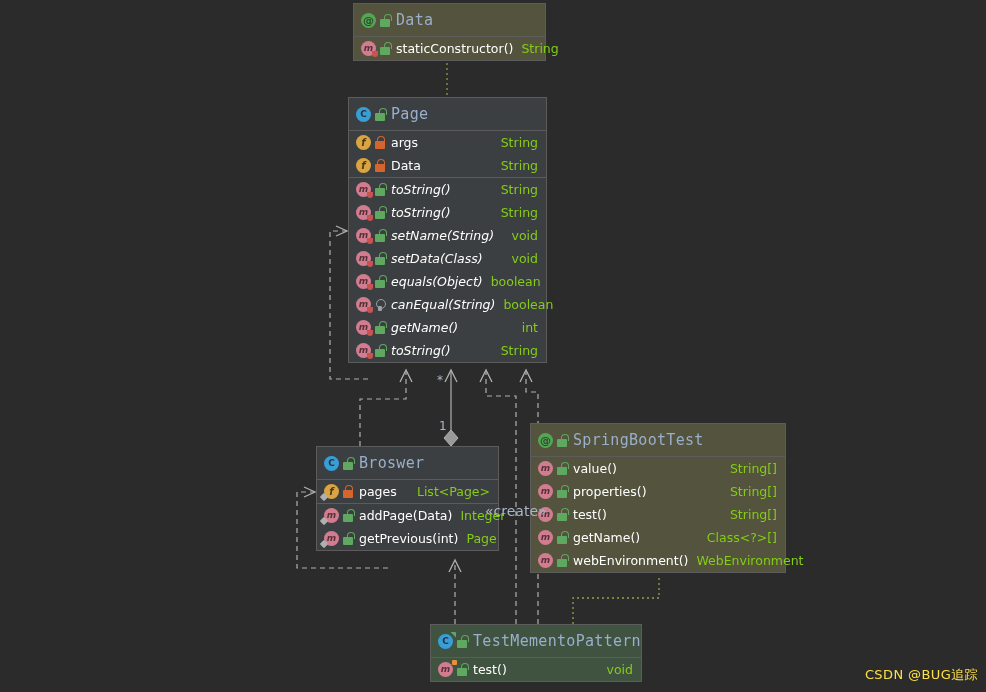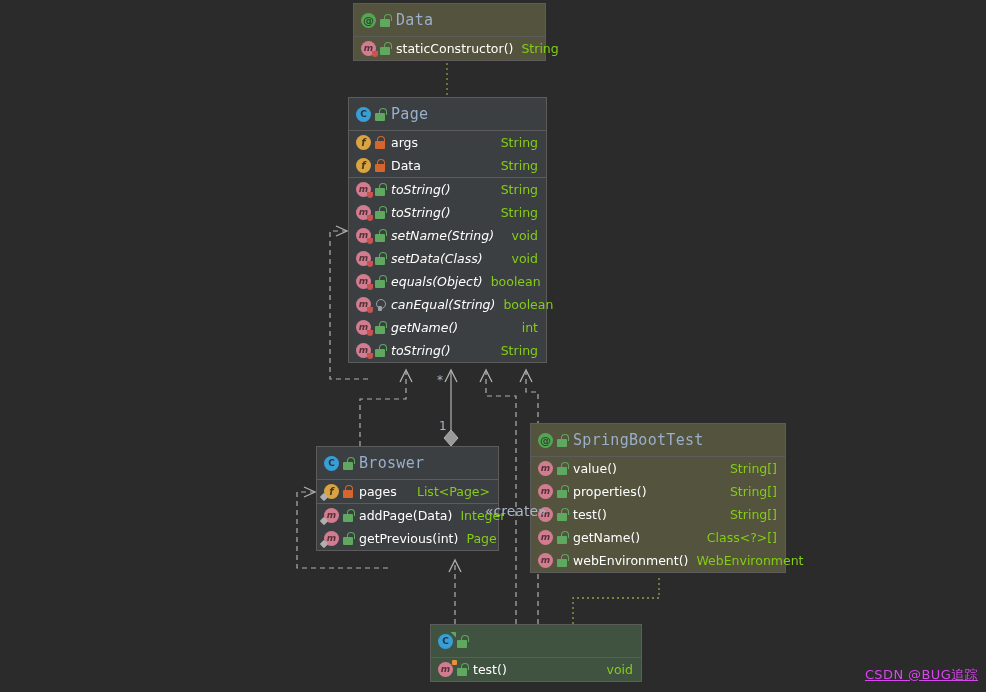--- a/index.html
+++ b/index.html
@@ -176,23 +176,22 @@
   }
   .edge-label.small { font-size: 14px; }
 
   
   #watermark {
     position: absolute;
     right: 8px;
     bottom: 8px;
     font-family: "DejaVu Sans", sans-serif;
     font-size: 13px;
-    color: #d946ef;
+    color: #fde047;
     letter-spacing: 0.4px;
-    text-decoration: underline;
   }
 </style>
 </head>
 <body>
 
 <div id="canvas">
 
   <svg id="edges" viewBox="0 0 986 692" width="986" height="692">
     <defs>
       <marker id="arrowOpen" markerWidth="12" markerHeight="12" refX="9" refY="5" orient="auto" markerUnits="userSpaceOnUse">
@@ -552,20 +551,21 @@
       <div class="uml-node" style="left: 430px; top: 624px; width: 212px;">
         <div class="uml-header green">
           <span class="ico klass">
             <span class="ico-circle">C</span>
             <span class="mk run"></span>
           </span>
           <span class="acc public">
             <span class="shackle"></span>
             <span class="bodyb"></span>
           </span>
+          <span class="uml-title">TestMementoPattern</span>
         </div>
         <div class="uml-section uml-body green">
           <div class="uml-row">
             <span class="ico method">
               <span class="ico-circle">m</span>
               <span class="mk run2"></span>
             </span>
             <span class="acc public">
               <span class="shackle"></span>
               <span class="bodyb"></span>

